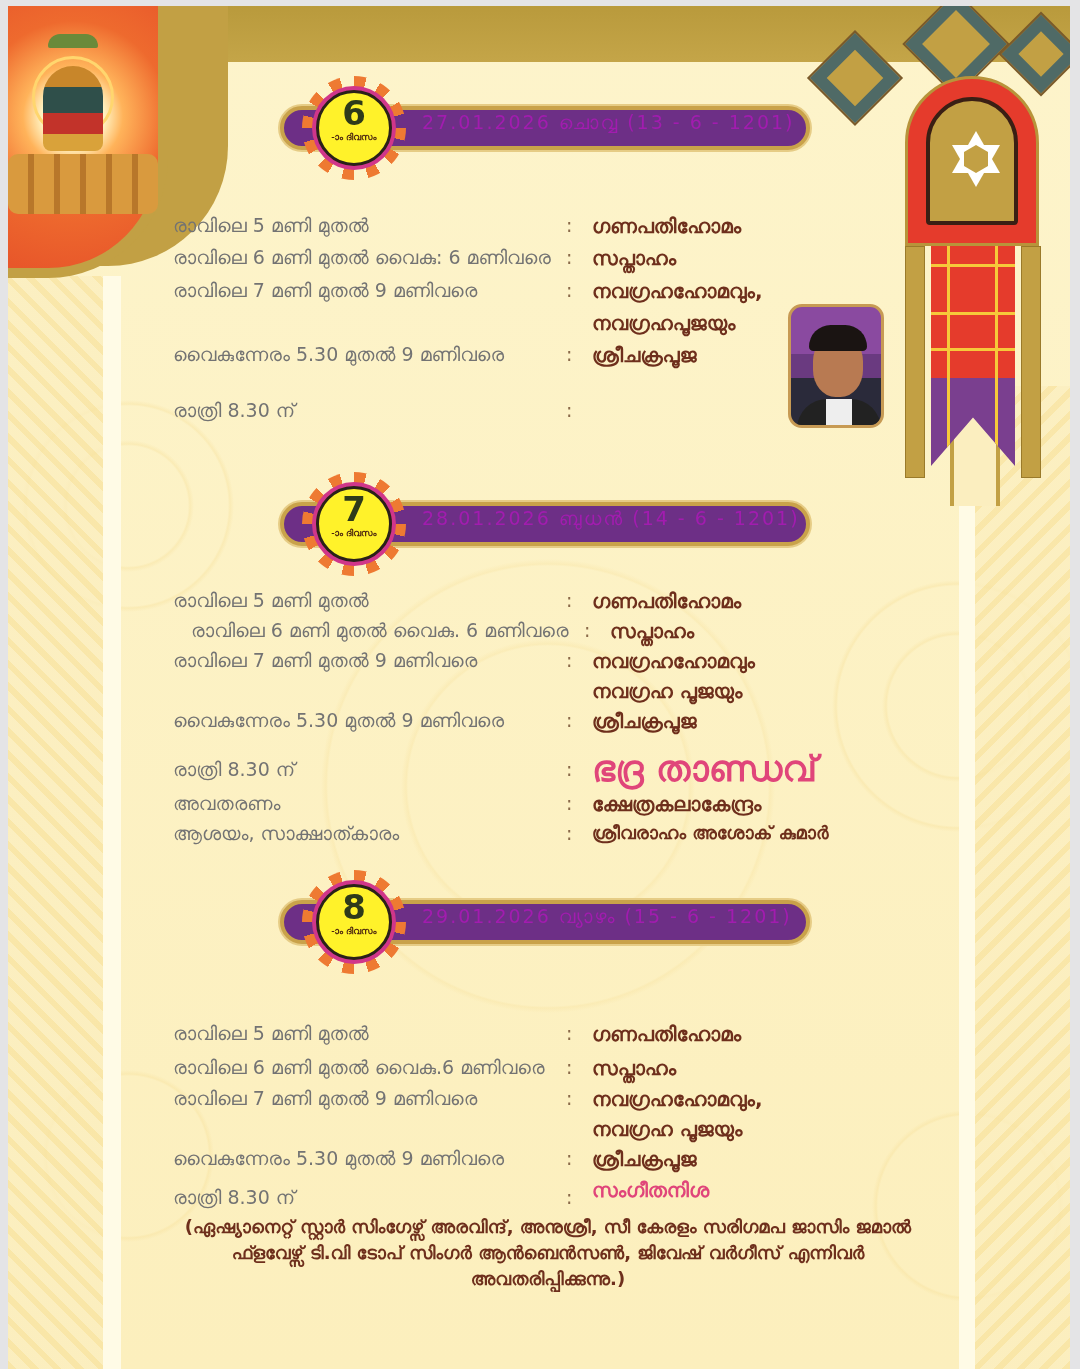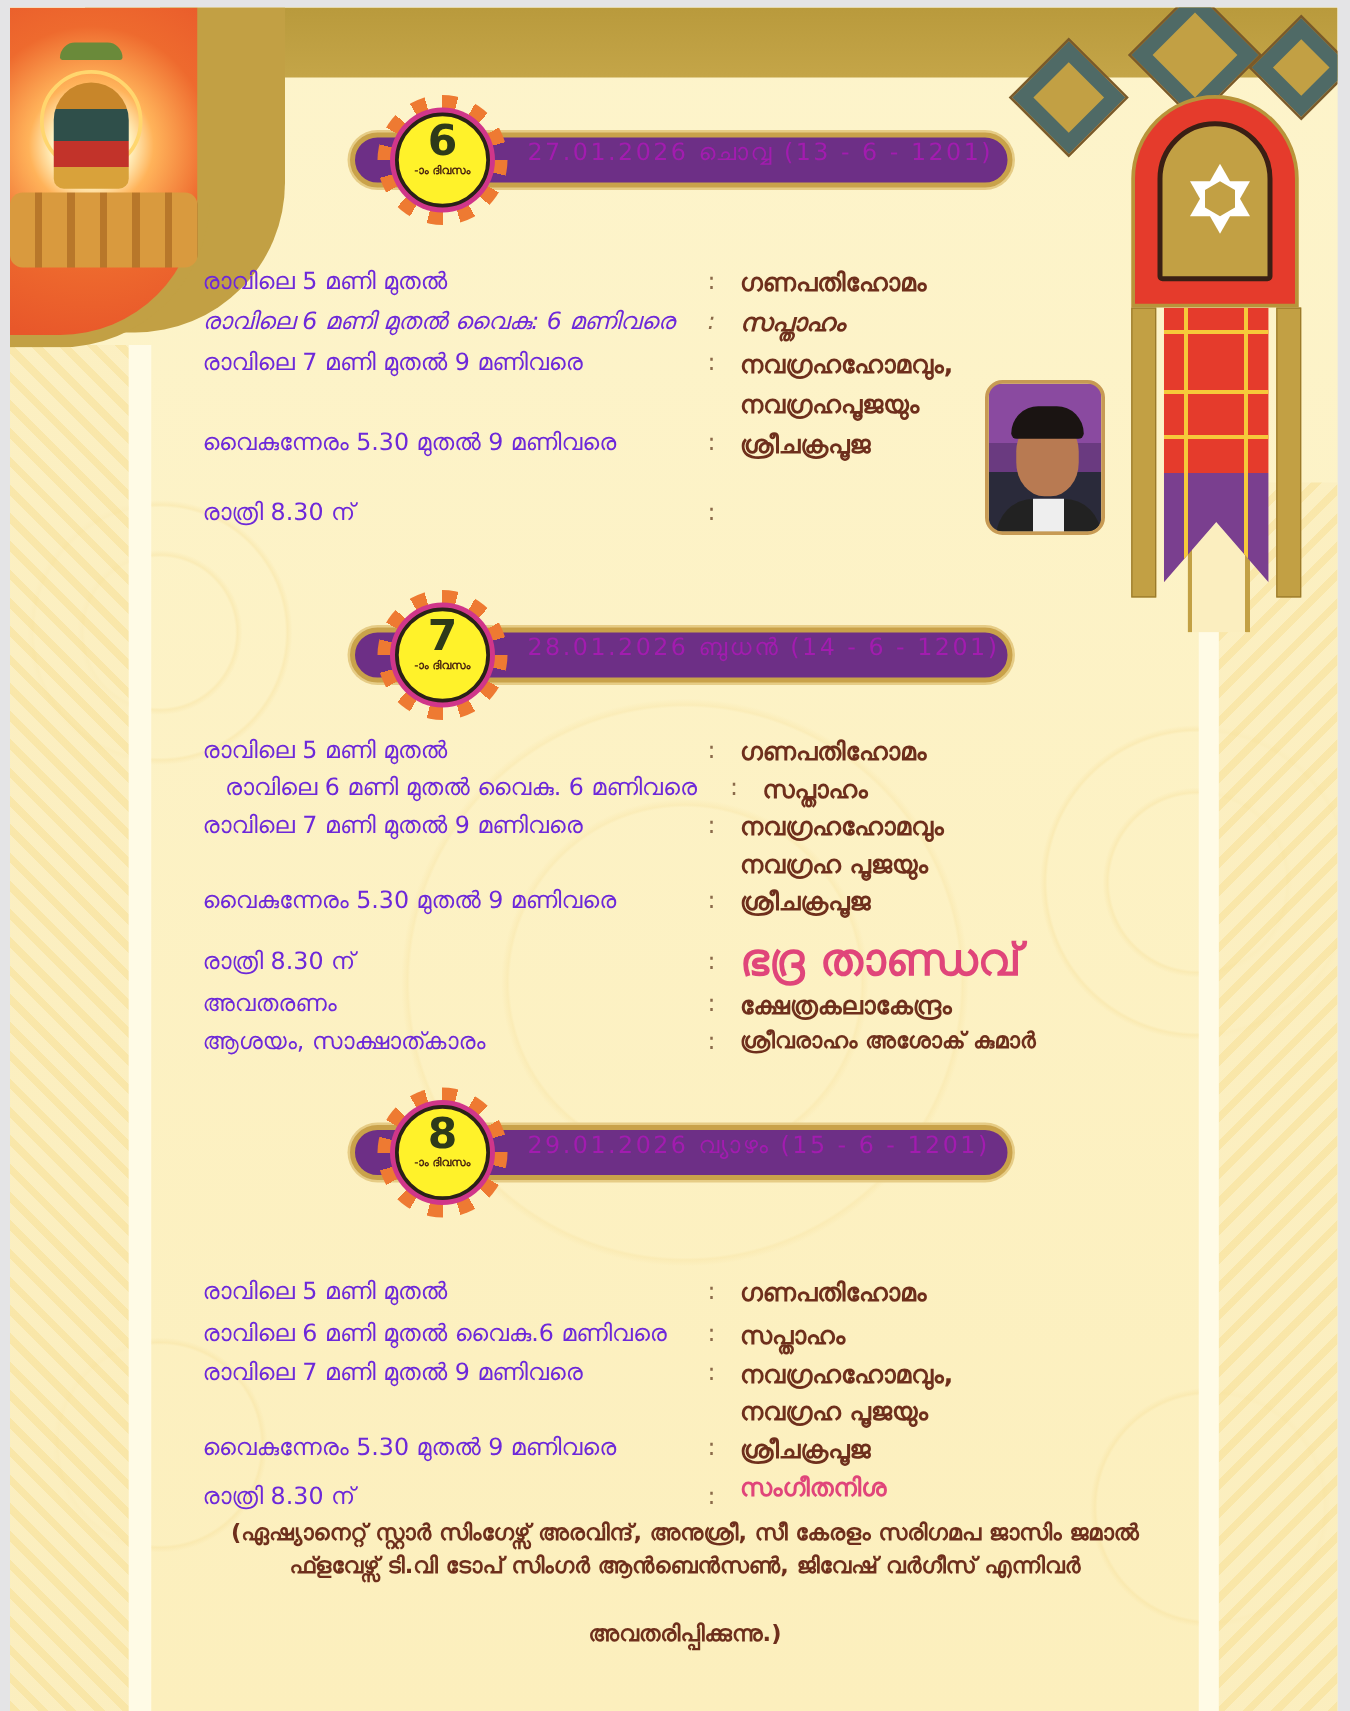--- a/index.html
+++ b/index.html
@@ -136,21 +136,21 @@
     background:#d0368a;
   }
   .day-circle {
     position:absolute; left:46px; top:14px; width:76px; height:76px; border-radius:50%;
     background:#fff22a; border:3px solid #2a2118; box-sizing:border-box; text-align:center;
   }
   .day-num { display:block; font-size:34px; font-weight:bold; color:#2e3a1a; line-height:36px; margin-top:2px; }
   .day-label { display:block; font-size:9px; font-weight:bold; color:#4a2410; line-height:12px; }
   
   .row { position:absolute; left:150px; width:800px; height:30px; }
-  .row .time { position:absolute; left:4px; top:0; font-size:19px; color:#6d28d9; white-space:nowrap; }
+  .row .time { position:absolute; left:15px; top:0; font-size:19px; color:#737373; white-space:nowrap; }
   .row .colon { position:absolute; left:408px; top:0; font-size:19px; color:#8a6a4a; }
   .row .event { position:absolute; left:434px; top:0; font-size:20px; font-weight:bold; color:#6e2f1c; white-space:nowrap; }
   .row .event.big { font-size:36px; color:#e0457a; top:-10px; }
   .note { position:absolute; font-size:18px; font-weight:bold; color:#6e2f1c; white-space:nowrap; text-align:center; }
   .photo {
     position:absolute; left:780px; top:298px; width:96px; height:124px;
     border:3px solid #c79a54; border-radius:14px; box-sizing:border-box; overflow:hidden;
     background:linear-gradient(180deg,#8a4aa0 0 40%, #6a3a80 40% 60%, #2a2a3a 60%);
   }
   .photo-face {
@@ -214,21 +214,21 @@
       <span class="day-num">6</span>
       <span class="day-label">-ാം ദിവസം</span>
     </div>
   </div>
 
   <div class="row" style="top:208px;">
     <span class="time">രാവിലെ  5 മണി മുതൽ</span>
     <span class="colon">:</span>
     <span class="event">ഗണപതിഹോമം</span>
   </div>
-  <div class="row" style="top:240px;font-style:italic;">
+  <div class="row" style="top:240px;">
     <span class="time">രാവിലെ  6 മണി മുതൽ വൈകു: 6 മണിവരെ</span>
     <span class="colon">:</span>
     <span class="event">സപ്താഹം</span>
   </div>
   <div class="row" style="top:273px;">
     <span class="time">രാവിലെ 7 മണി മുതൽ 9 മണിവരെ</span>
     <span class="colon">:</span>
     <span class="event">നവഗ്രഹഹോമവും,</span>
   </div>
   <div class="row" style="top:305px;">
@@ -336,14 +336,14 @@
     <span class="event">ശ്രീചക്രപൂജ</span>
   </div>
   <div class="row" style="top:1180px;">
     <span class="time">രാത്രി 8.30 ന്</span>
     <span class="colon">:</span>
     <span class="event big" style="font-size:20px;top:-8px;">സംഗീതനിശ</span>
   </div>
 
   <div class="note" style="left:140px;top:1210px;width:800px;">(ഏഷ്യാനെറ്റ് സ്റ്റാർ സിംഗേഴ്സ് അരവിന്ദ്, അനുശ്രീ, സീ കേരളം സരിഗമപ ജാസിം ജമാൽ</div>
   <div class="note" style="left:140px;top:1236px;width:800px;">ഫ്ളവേഴ്സ് ടി.വി ടോപ് സിംഗർ ആൻബെൻസൺ, ജിവേഷ് വർഗീസ് എന്നിവർ</div>
-  <div class="note" style="left:140px;top:1262px;width:800px;margin-top:29px;">അവതരിപ്പിക്കുന്നു.)</div>
+  <div class="note" style="left:140px;top:1262px;width:800px;">അവതരിപ്പിക്കുന്നു.)</div>
 </div>
 
 </body></html>

